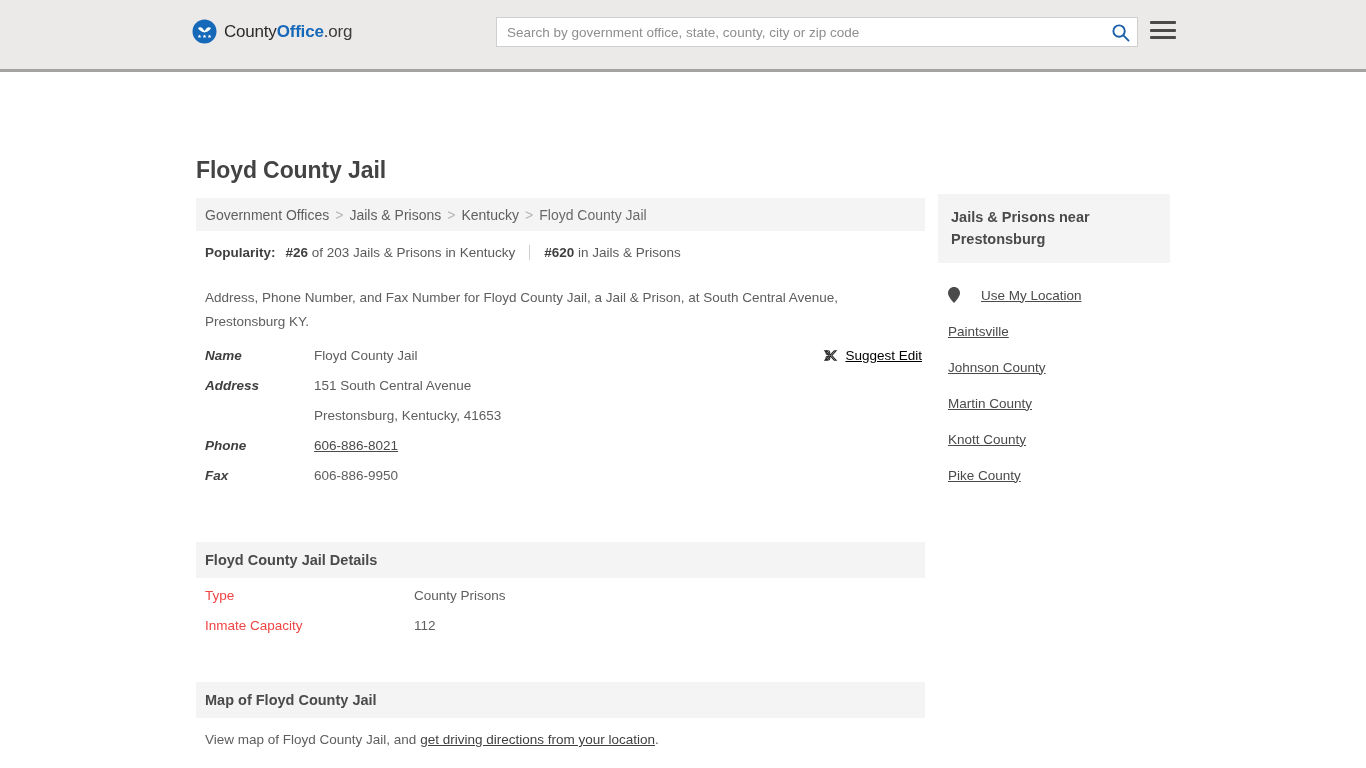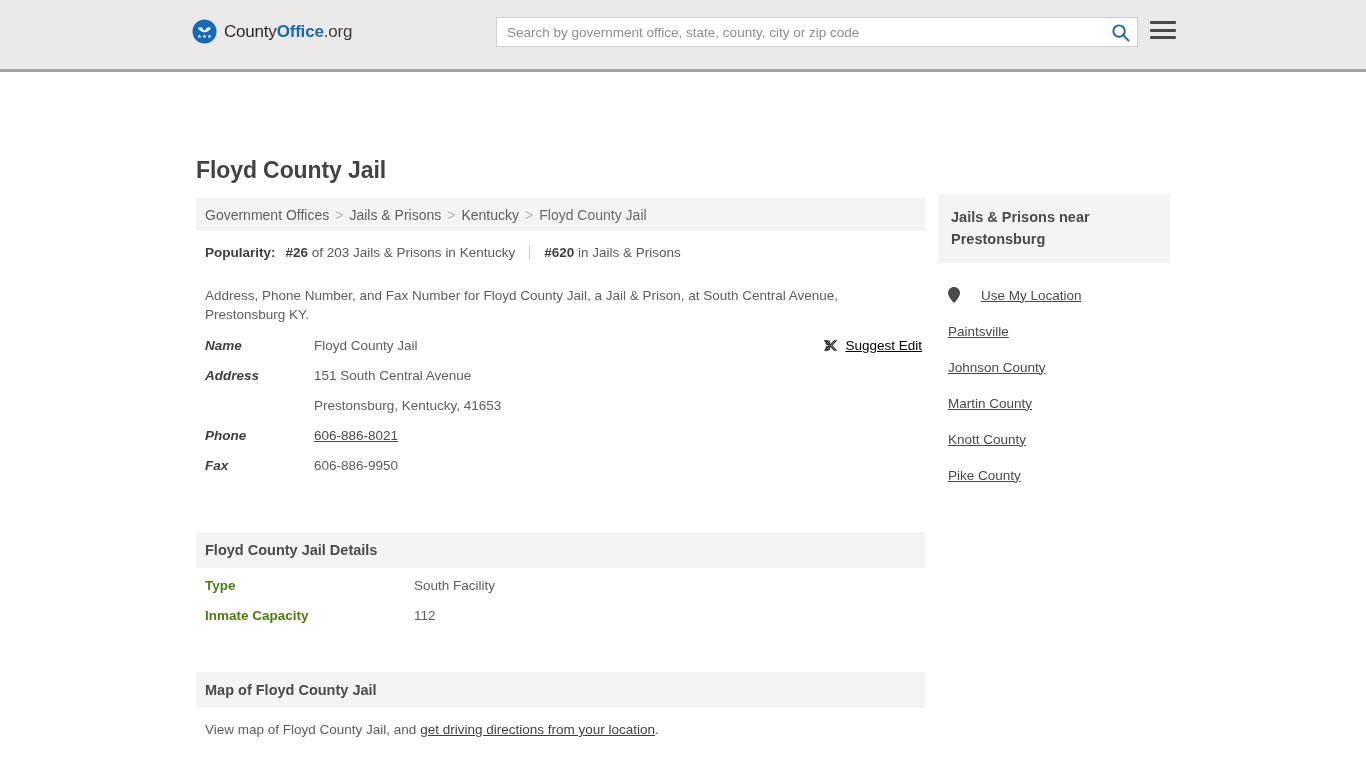--- a/index.html
+++ b/index.html
@@ -160,21 +160,21 @@
     padding: 0 9px;
     font-size: 14.5px;
     font-weight: 700;
     color: #4a4a4a;
     margin-top: 12px;
   }
 
   .section-desc {
     padding: 14px 9px 8px 9px;
     font-size: 13.5px;
-    line-height: 19px;
+    line-height: 24px;
     color: #5e5e5e;
     max-width: 680px;
   }
 
   .info-table {
     position: relative;
     padding: 6px 9px 0 9px;
   }
   .info-row {
     display: flex;
@@ -214,22 +214,22 @@
   .details-table { padding: 10px 9px 0 9px; }
   .details-row {
     display: flex;
     align-items: flex-start;
     min-height: 30px;
     font-size: 13.5px;
   }
   .details-row .key {
     width: 209px;
     flex: 0 0 209px;
-    font-weight: 700;
-    color: #4d7c0f;
+    font-weight: 400;
+    color: #ef4444;
   }
   .details-row .val { color: #5e5e5e; }
 
   .map-desc {
     padding: 14px 9px 10px 9px;
     font-size: 13.5px;
     color: #5e5e5e;
   }
   .map-desc a {
     color: #3f3f3f;
@@ -354,21 +354,21 @@
       <div class="info-row">
         <div class="key">Fax</div>
         <div class="val">606-886-9950</div>
       </div>
     </div>
 
     <div class="section-head" style="margin-top:44px;">Floyd County Jail Details</div>
     <div class="details-table">
       <div class="details-row">
         <div class="key">Type</div>
-        <div class="val">South Facility</div>
+        <div class="val">County Prisons</div>
       </div>
       <div class="details-row">
         <div class="key">Inmate Capacity</div>
         <div class="val">112</div>
       </div>
     </div>
 
     <div class="section-head" style="margin-top:34px;">Map of Floyd County Jail</div>
     <div class="map-desc"><span>View map of Floyd County Jail, and </span><a>get driving directions from your location</a><span>.</span></div>
 

